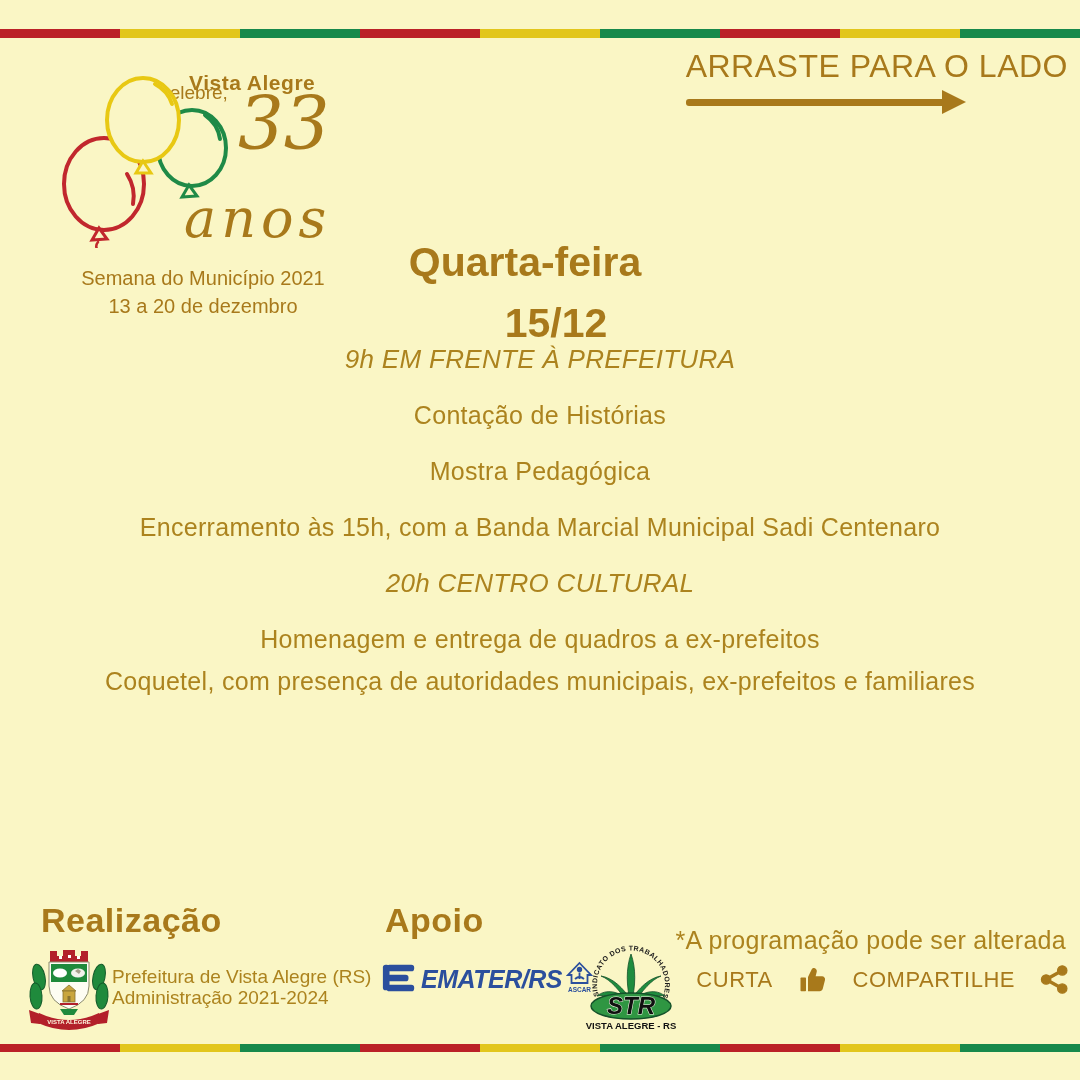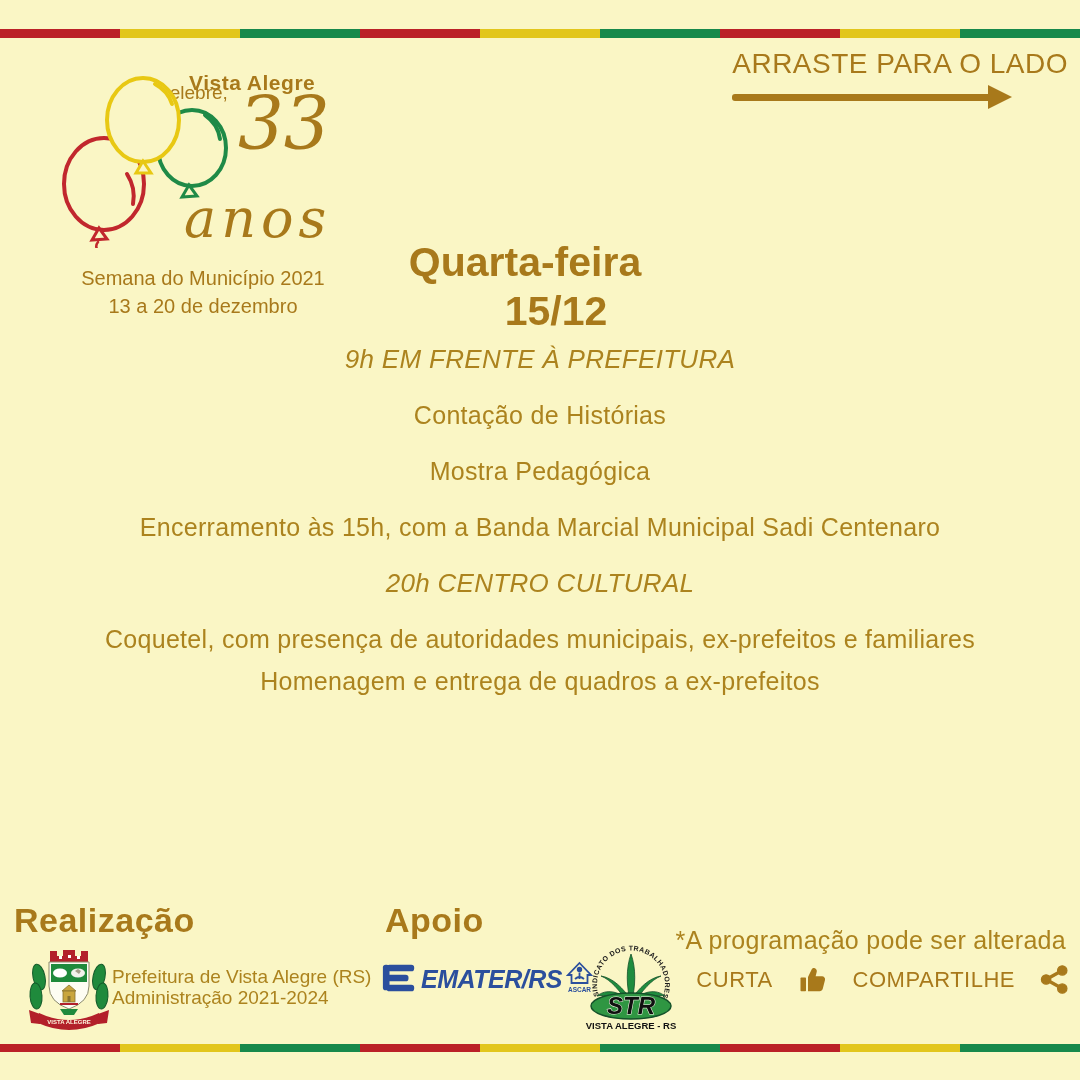--- a/index.html
+++ b/index.html
@@ -9,46 +9,46 @@
     font-family:"Liberation Sans", sans-serif;
   }
   
   .stripe{position:absolute;left:0;right:0;display:flex;}
   .stripe.top{top:29px;height:9px;}
   .stripe.bottom{top:1044px;height:8px;}
   .stripe div{flex:1;height:100%;}
 
   
   .swipe{position:absolute;top:48px;right:12px;text-align:right;color:var(--gold);}
-  .swipe-label{font-size:28px;letter-spacing:.5px;}
+  .swipe-label{font-size:32px;letter-spacing:.5px;}
   .swipe-arrow{position:relative;margin-top:5px;height:24px;width:278px;}
   .arrow-line{position:absolute;left:0;top:9px;height:7px;right:16px;background:var(--gold);border-radius:3px;}
   .arrow-head{position:absolute;right:-2px;top:0;width:0;height:0;
     border-left:24px solid var(--gold);border-top:12px solid transparent;border-bottom:12px solid transparent;}
 
   
   .celebre{position:absolute;left:156px;top:50px;font-size:19px;color:var(--gold);margin-top:32px;}
   .vista{position:absolute;left:189px;top:71px;font-size:21px;font-weight:bold;color:var(--gold);letter-spacing:.5px;}
   .balloons{position:absolute;left:48px;top:70px;}
   .n33{position:absolute;left:238px;top:88px;font-family:"DejaVu Serif",serif;font-style:italic;font-size:72px;font-weight:300;color:var(--gold);line-height:1;}
   .anos{position:absolute;left:184px;top:192px;font-family:"DejaVu Serif",serif;font-style:italic;font-size:54px;color:var(--gold);line-height:1;letter-spacing:5px;}
   .semana{position:absolute;left:58px;top:264px;width:290px;text-align:center;font-size:20px;line-height:28px;color:var(--gold);}
 
   
   .day-heading{position:absolute;left:330px;top:238px;width:390px;text-align:center;
     font-size:41px;font-weight:bold;color:var(--gold);line-height:49px;}
-  .day-heading .date{padding-left:62px;}
+  .day-heading .date{padding-left:62px;margin-top:12px;}
   .schedule{position:absolute;left:0;right:0;top:344px;text-align:center;color:var(--gold_body);}
   .schedule-item{font-size:25px;line-height:30px;margin-bottom:26px;letter-spacing:.3px;}
   .schedule-item.italic{font-style:italic;font-size:26px;}
   .schedule-item:nth-child(7){margin-top:-14px;}
 
   
   .f-heading{position:absolute;font-size:34px;font-weight:bold;color:var(--gold);letter-spacing:.5px;}
-  .h-realizacao{left:14px;top:901px;}
+  .h-realizacao{left:41px;top:901px;}
   .h-apoio{left:385px;top:901px;}
   .crest{position:absolute;left:26px;top:944px;}
   .org{position:absolute;left:112px;top:966px;font-size:19px;line-height:21px;color:var(--gold_body);}
   .emater{position:absolute;left:381px;top:960px;display:flex;align-items:flex-end;gap:4px;}
   .emater-text{font-size:25px;font-weight:800;font-style:italic;color:var(--emater_blue);letter-spacing:-.5px;}
   .str{position:absolute;left:585px;top:928px;}
   .note{position:absolute;top:926px;right:14px;font-size:25px;color:var(--gold_body);letter-spacing:.3px;}
   .social{position:absolute;top:964px;right:10px;display:flex;align-items:center;gap:24px;color:var(--gold);font-size:22px;letter-spacing:.5px;}
   .social .icon{display:flex;align-items:center;}
 </style>
@@ -114,22 +114,22 @@
     <div>Quarta-feira</div>
     <div class="date">15/12</div>
   </div>
 
   <div class="schedule">
       <div class="schedule-item italic">9h EM FRENTE À PREFEITURA</div>
       <div class="schedule-item">Contação de Histórias</div>
       <div class="schedule-item">Mostra Pedagógica</div>
       <div class="schedule-item">Encerramento às 15h, com a Banda Marcial Municipal Sadi Centenaro</div>
       <div class="schedule-item italic">20h CENTRO CULTURAL</div>
+      <div class="schedule-item">Homenagem e entrega de quadros a ex-prefeitos</div>
       <div class="schedule-item">Coquetel, com presença de autoridades municipais, ex-prefeitos e familiares</div>
-      <div class="schedule-item">Homenagem e entrega de quadros a ex-prefeitos</div>
     </div>
 
   <div class="f-heading h-realizacao">Realização</div>
 
   <svg class="crest" width="86" height="94" viewBox="0 0 86 94">
 
     <path d="M24 18 V7 h7 v5 h6 v-6 h12 v6 h6 v-5 h7 v11 Z" fill="var(--crest_red)"></path>
     <rect x="33" y="12" width="3" height="3" fill="#fff"></rect>
       <rect x="42" y="11" width="3" height="3" fill="#fff"></rect>
       <rect x="51" y="12" width="3" height="3" fill="#fff"></rect>

